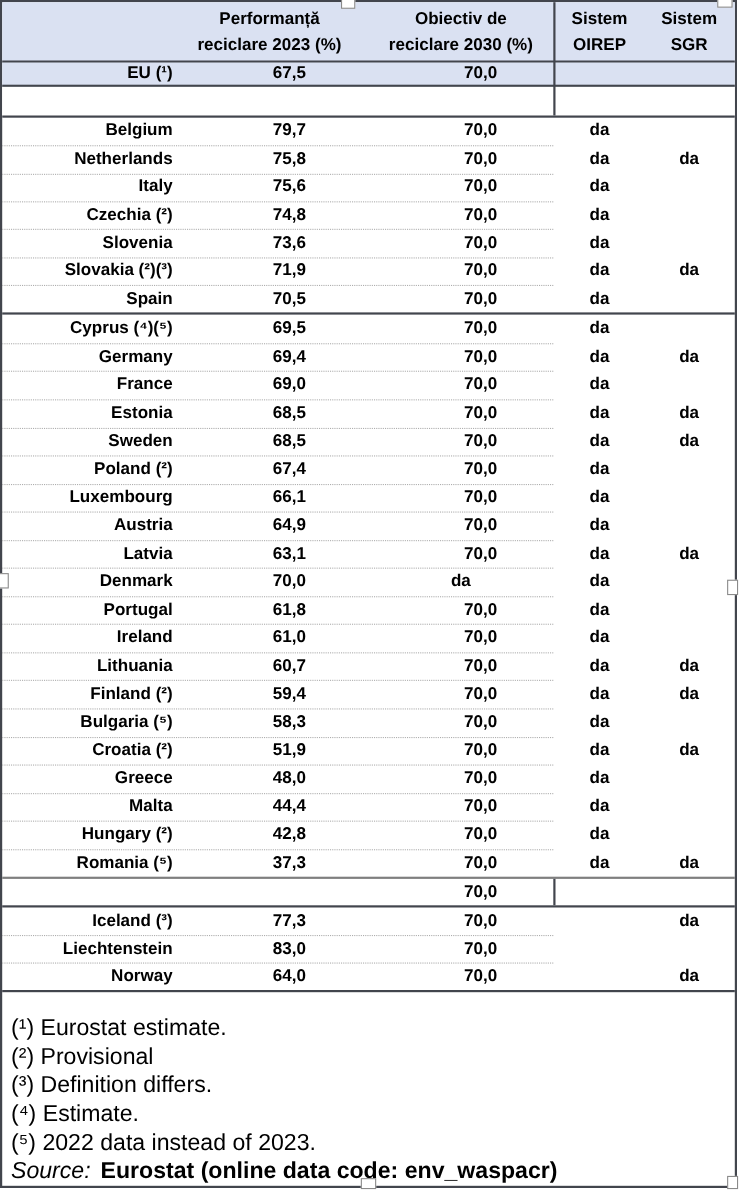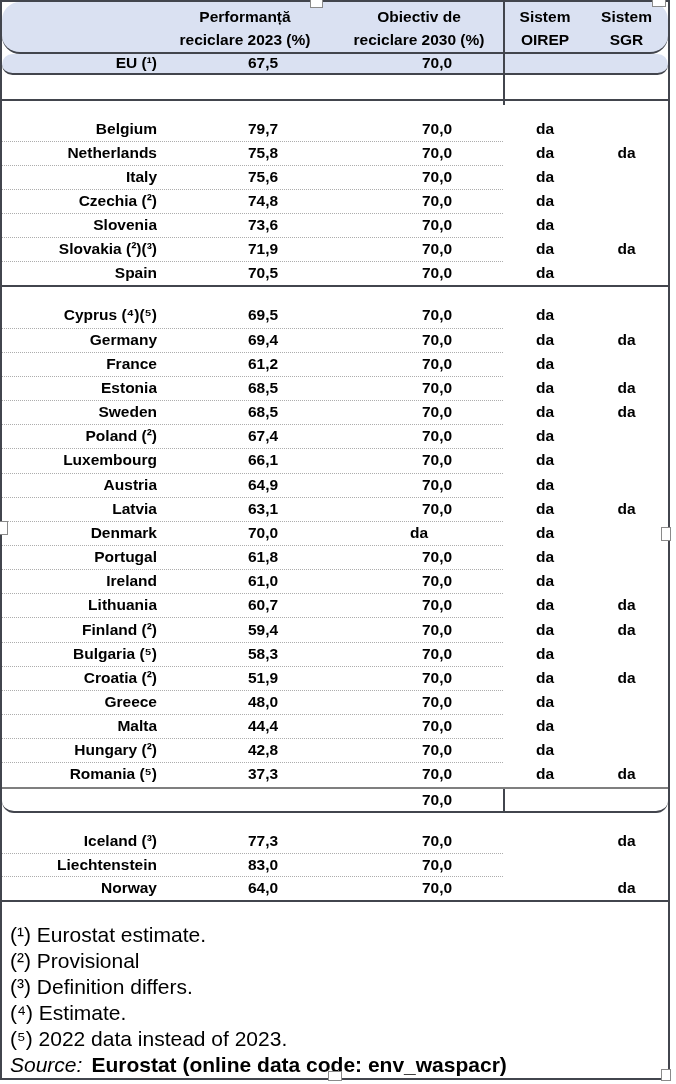--- a/index.html
+++ b/index.html
@@ -12,36 +12,36 @@
   body{
     width:676px;height:1084px;background:#ffffff;position:relative;
     font-family:"Liberation Sans",sans-serif;color:#000;
     -webkit-font-smoothing:antialiased;
   }
   .tbl{
     position:absolute;left:0;top:0;width:670px;height:1080px;
     box-sizing:border-box;border:2px solid var(--dark);
     background:#fff;display:flex;flex-direction:column;
   }
-  .grid{display:grid;grid-template-columns:155px 176px 172px 80px 1fr;border-radius:18px;}
+  .grid{display:grid;grid-template-columns:155px 176px 172px 80px 1fr;}
   
   .hdr{
     height:55px;box-sizing:border-box;border-bottom:2px solid var(--dark);
     background:var(--hdrbg);font-weight:bold;font-size:15.5px;
   }
   .hdr .hcell{display:flex;flex-direction:column;justify-content:center;align-items:center;line-height:23px;padding-top:2px;}
   
   .eu{
     height:22px;box-sizing:border-box;border-bottom:2px solid var(--dark);
     background:var(--hdrbg);font-weight:bold;font-size:15.5px;align-items:center;
   }
   
   .blank{height:28px;box-sizing:border-box;border-bottom:2px solid var(--dark);background:#fff;}
   
-  .section{display:flex;flex-direction:column;box-sizing:border-box;margin-top:16px;}
+  .section{display:flex;flex-direction:column;box-sizing:border-box;}
   .sec-0{height:180px;border-bottom:2px solid var(--dark);}
   .sec-1{height:514px;border-bottom:2px solid var(--grey);}
   .sec-2{height:77px;border-bottom:2px solid var(--dark);}
   .row{flex:1;position:relative;align-items:center;font-weight:bold;font-size:15.5px;}
   .row::after{
     content:"";position:absolute;left:0;bottom:-1px;width:501px;height:0;
     border-bottom:1px dotted var(--dot);
   }
   .row.no-dot::after{display:none;}
   .c-name{padding-left:7px;white-space:nowrap;overflow:hidden;text-align:right;}
@@ -168,21 +168,21 @@
       </div>
       <div class="row grid">
         <div class="c-name">Germany</div>
         <div class="c-num">69,4</div>
         <div class="c-num">70,0</div>
         <div class="c-da">da</div>
         <div class="c-da">da</div>
       </div>
       <div class="row grid">
         <div class="c-name">France</div>
-        <div class="c-num">61,2</div>
+        <div class="c-num">69,0</div>
         <div class="c-num">70,0</div>
         <div class="c-da">da</div>
         <div class="c-da"></div>
       </div>
       <div class="row grid">
         <div class="c-name">Estonia</div>
         <div class="c-num">68,5</div>
         <div class="c-num">70,0</div>
         <div class="c-da">da</div>
         <div class="c-da">da</div>

